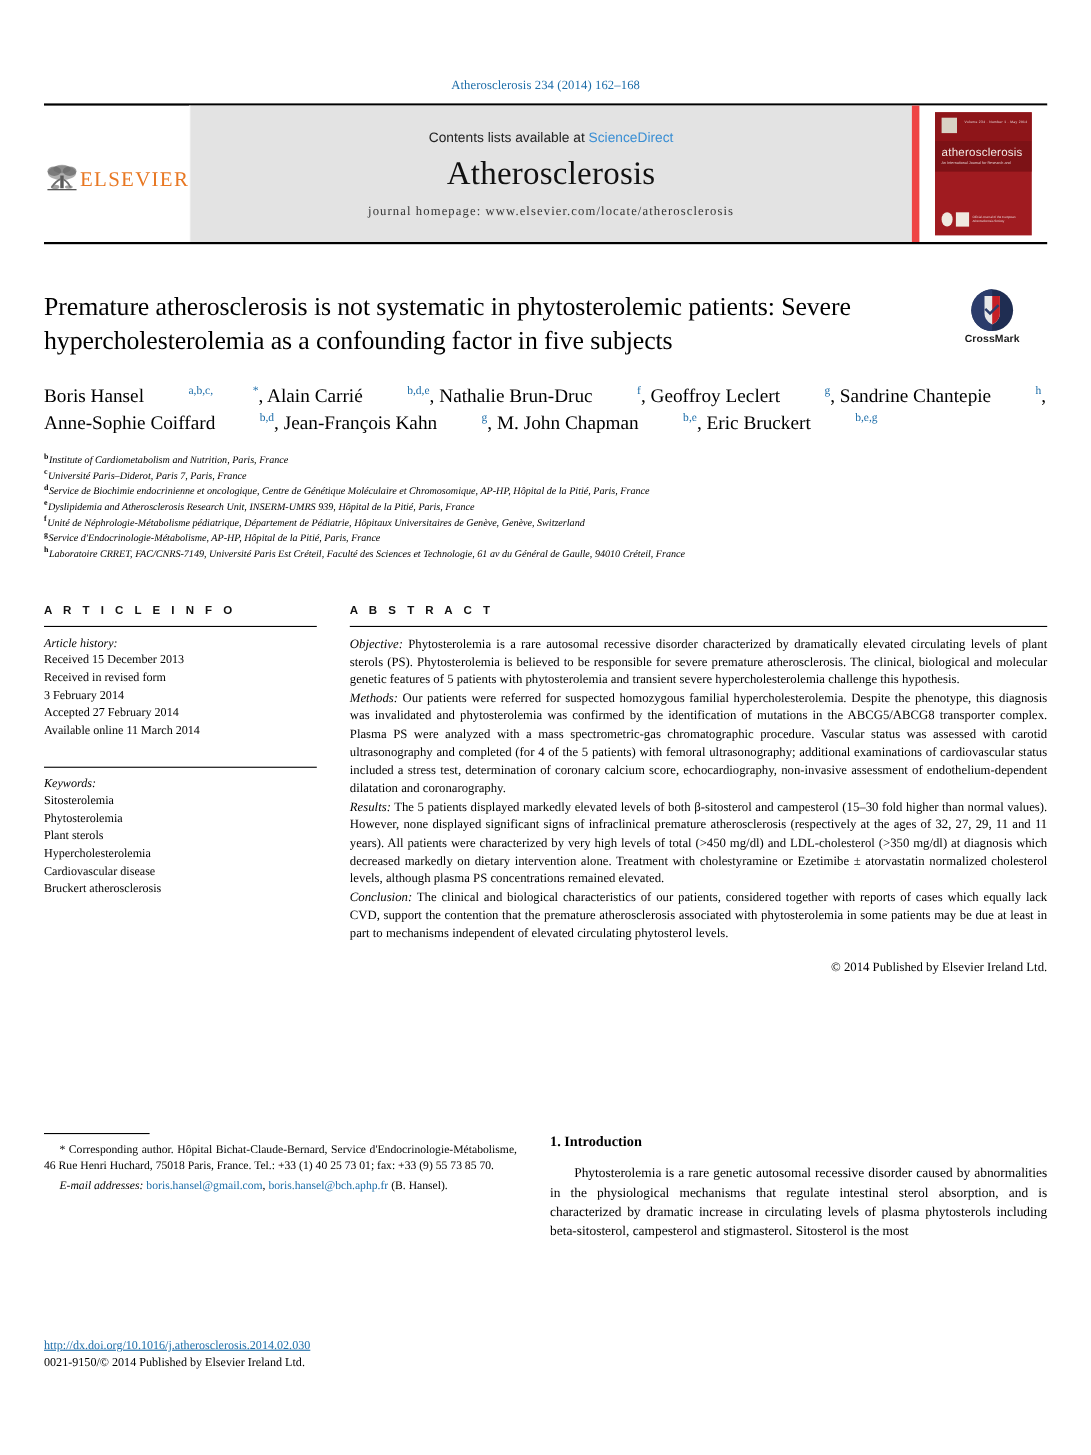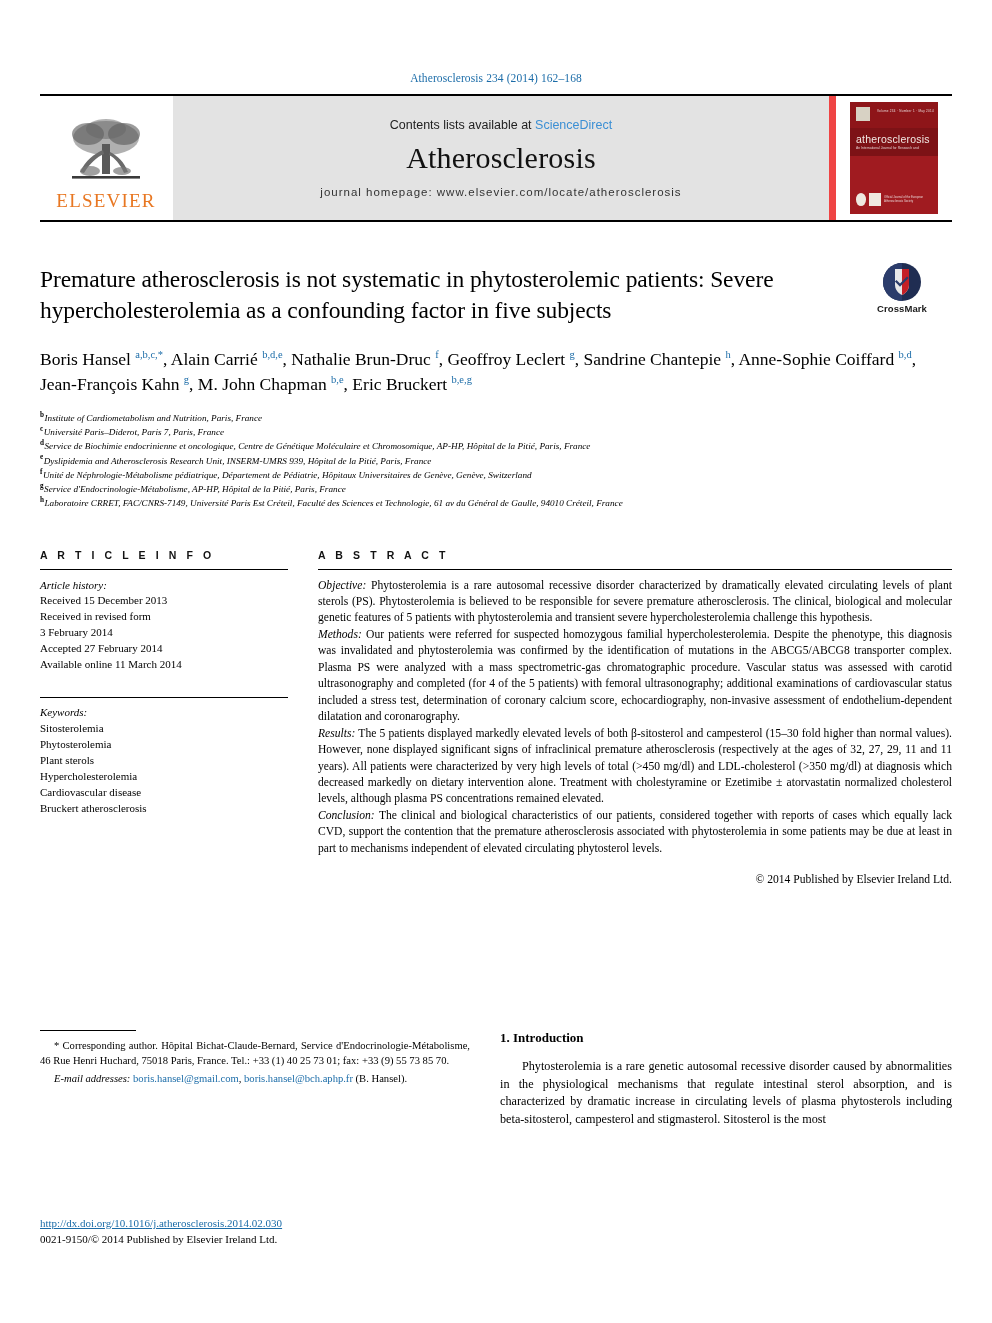--- a/index.html
+++ b/index.html
@@ -38,21 +38,21 @@
     border-top: 2.5px solid #000;
     border-bottom: 2.5px solid #000;
     display: flex;
     align-items: stretch;
     height: 124px;
   }
   .masthead-left {
     width: 132px;
     flex: 0 0 132px;
     display: flex;
-    flex-direction: column;
+    flex-direction: row;
     align-items: center;
     justify-content: center;
     padding: 12px 0 2px 0;
   }
   .elsevier-tree {
     width: 84px;
     height: 74px;
     display: block;
   }
   .elsevier-word {
@@ -83,21 +83,21 @@
     color: #3b8fd4;
   }
   .journal-name {
     font-family: "Liberation Serif", serif;
     font-size: 30px;
     color: #111;
     margin: 6px 0 8px 0;
     letter-spacing: 0.2px;
   }
   .homepage-line {
-    font-family: Liberation Sans, sans-serif;
+    font-family: Liberation Serif, serif;
     font-size: 11.5px;
     color: #333;
     letter-spacing: 1.0px;
   }
   .masthead-right {
     width: 116px;
     flex: 0 0 116px;
     display: flex;
     align-items: center;
     justify-content: center;
@@ -215,20 +215,21 @@
   .authors {
     margin-top: 22px;
     font-size: 17.5px;
     line-height: 1.42;
   }
   .authors sup {
     color: #1b6ca8;
     font-size: 10.5px;
     vertical-align: super;
     line-height: 0;
+    margin-left: 36px;
   }
   .authors sup.star { color: #1b6ca8; }
 
   
   .affiliations {
     margin-top: 14px;
     font-style: italic;
     font-size: 9.2px;
     line-height: 1.55;
   }

